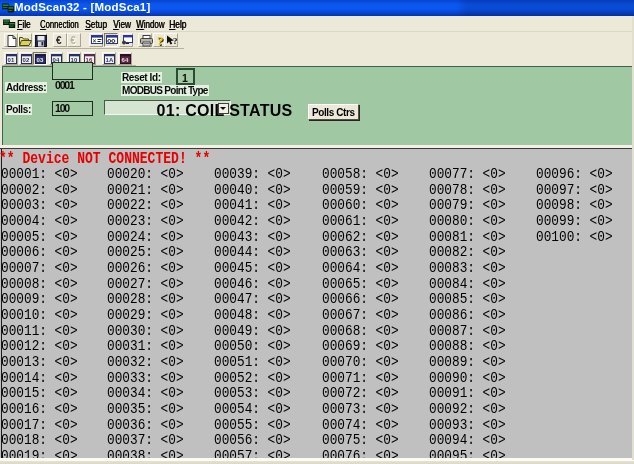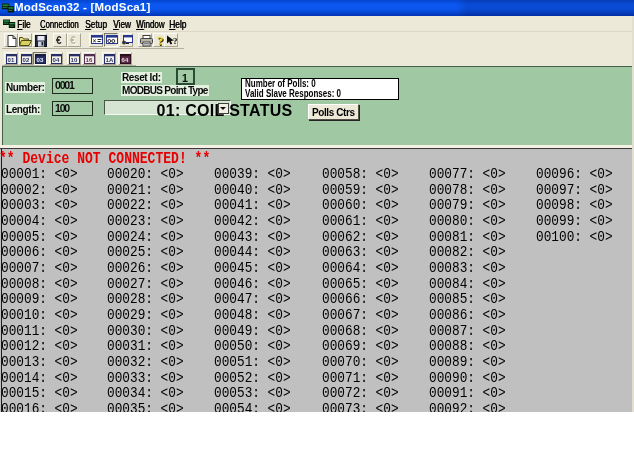--- a/index.html
+++ b/index.html
@@ -1,16 +1,16 @@
 <!DOCTYPE html>
 <html><head>
 <meta charset="utf-8">
 <style>
 html,body{margin:0;padding:0;}
-#app{position:relative;width:634px;height:412px;background:#ece9d8;overflow:hidden;
+#app{position:relative;width:634px;height:464px;background:#ece9d8;overflow:hidden;
   font-family:"Liberation Sans",sans-serif;}
 #app *{position:absolute;box-sizing:border-box;}
 #app .mi u{position:static;}
 .title{left:0;top:0;width:634px;height:16px;
   background:linear-gradient(180deg,#0645cf 0%,#0b57ef 28%,#0b57ef 55%,#0646d0 80%,#0334b4 100%);}
 .titledark{left:456px;top:0;width:178px;height:16px;background:linear-gradient(90deg,rgba(0,12,70,0) 0%,rgba(0,12,70,0.16) 6%,rgba(0,12,70,0.16) 100%);}
 .titletext{left:14px;top:1px;font-size:11.5px;font-weight:bold;color:#fff;letter-spacing:0.2px;white-space:pre;}
 .menu{left:0;top:16px;width:634px;height:16px;background:#ece9d8;}
 .mi{top:17.5px;font-size:10.5px;font-weight:normal;color:#000;white-space:pre;transform-origin:0 50%;text-shadow:0.5px 0 0 #000;}
 .mi u{text-decoration-thickness:1px;text-underline-offset:1px;}
@@ -234,36 +234,32 @@
           <svg width="11" height="10" viewBox="0 0 11 10">
             <rect x="0.5" y="0.5" width="10" height="9" fill="#5c2848" stroke="#2c1020"></rect>
             <rect x="1" y="1" width="9" height="1.3" fill="#2c1020"></rect>
             <text x="1.6" y="8.4" font-size="6" font-weight="bold" fill="#e8d8e0" font-family="Liberation Sans">64</text>
           </svg>
         </div>
       </div>
     </div>
 
   <div class="green"></div>
-  <div class="flabel" style="left:5px;top:82px">Number:</div>
-  <div class="finput" style="left:52px;top:78px;width:40.5px;height:16px;padding:0 0 0 2px;letter-spacing:-1.2px">0001</div>
-  <div class="flabel" style="left:5px;top:104px">Length:</div>
+  <div class="flabel" style="left:5px;top:82px">Address:</div>
+  <div class="finput" style="left:52px;top:62px;width:40.5px;height:16px;padding:16px 0 0 2px;letter-spacing:-1.2px">0001</div>
+  <div class="flabel" style="left:5px;top:104px">Polls:</div>
   <div class="finput" style="left:52px;top:100.5px;width:40.5px;height:15.5px;padding:0.5px 0 0 2px;letter-spacing:-1.2px">100</div>
   <div class="flabel" style="left:121px;top:71.5px">Reset Id:</div>
   <div class="finput" style="left:175.5px;top:68px;width:19px;height:16.5px;border-width:2px;border-color:#2b4c33;box-shadow:none;text-align:center;padding-top:2px">1</div>
   <div class="flabel" style="left:121px;top:85px;letter-spacing:-0.7px">MODBUS Point Type</div>
   <div class="combo">
     <div class="combotext">01: COIL STATUS</div>
     <div class="combobtn">
         <div class="arrow"></div>
       </div>
-  </div>
-  <div class="statsbox">
-    <div style="margin-top:0.5px">Number of Polls: 0</div>
-    <div>Valid Slave Responses: 0</div>
   </div>
   <div class="resetbtn">Polls Ctrs</div>
 
   <div style="left:0;top:145px;width:634px;height:4px;background:#f4f1e4;border-bottom:1px solid #3a3a3a;"></div>
   <div class="databg"></div>
   <div class="dataleft"></div>
   <div class="redline">** Device NOT CONNECTED! **</div>
   <div id="cols">
       <div class="dcol" style="left: 1.3px; top: 167px;">00001: &lt;0&gt;<br>00002: &lt;0&gt;<br>00003: &lt;0&gt;<br>00004: &lt;0&gt;<br>00005: &lt;0&gt;<br>00006: &lt;0&gt;<br>00007: &lt;0&gt;<br>00008: &lt;0&gt;<br>00009: &lt;0&gt;<br>00010: &lt;0&gt;<br>00011: &lt;0&gt;<br>00012: &lt;0&gt;<br>00013: &lt;0&gt;<br>00014: &lt;0&gt;<br>00015: &lt;0&gt;<br>00016: &lt;0&gt;<br>00017: &lt;0&gt;<br>00018: &lt;0&gt;<br>00019: &lt;0&gt;</div>
       <div class="dcol" style="left: 107.3px; top: 167px;">00020: &lt;0&gt;<br>00021: &lt;0&gt;<br>00022: &lt;0&gt;<br>00023: &lt;0&gt;<br>00024: &lt;0&gt;<br>00025: &lt;0&gt;<br>00026: &lt;0&gt;<br>00027: &lt;0&gt;<br>00028: &lt;0&gt;<br>00029: &lt;0&gt;<br>00030: &lt;0&gt;<br>00031: &lt;0&gt;<br>00032: &lt;0&gt;<br>00033: &lt;0&gt;<br>00034: &lt;0&gt;<br>00035: &lt;0&gt;<br>00036: &lt;0&gt;<br>00037: &lt;0&gt;<br>00038: &lt;0&gt;</div>

